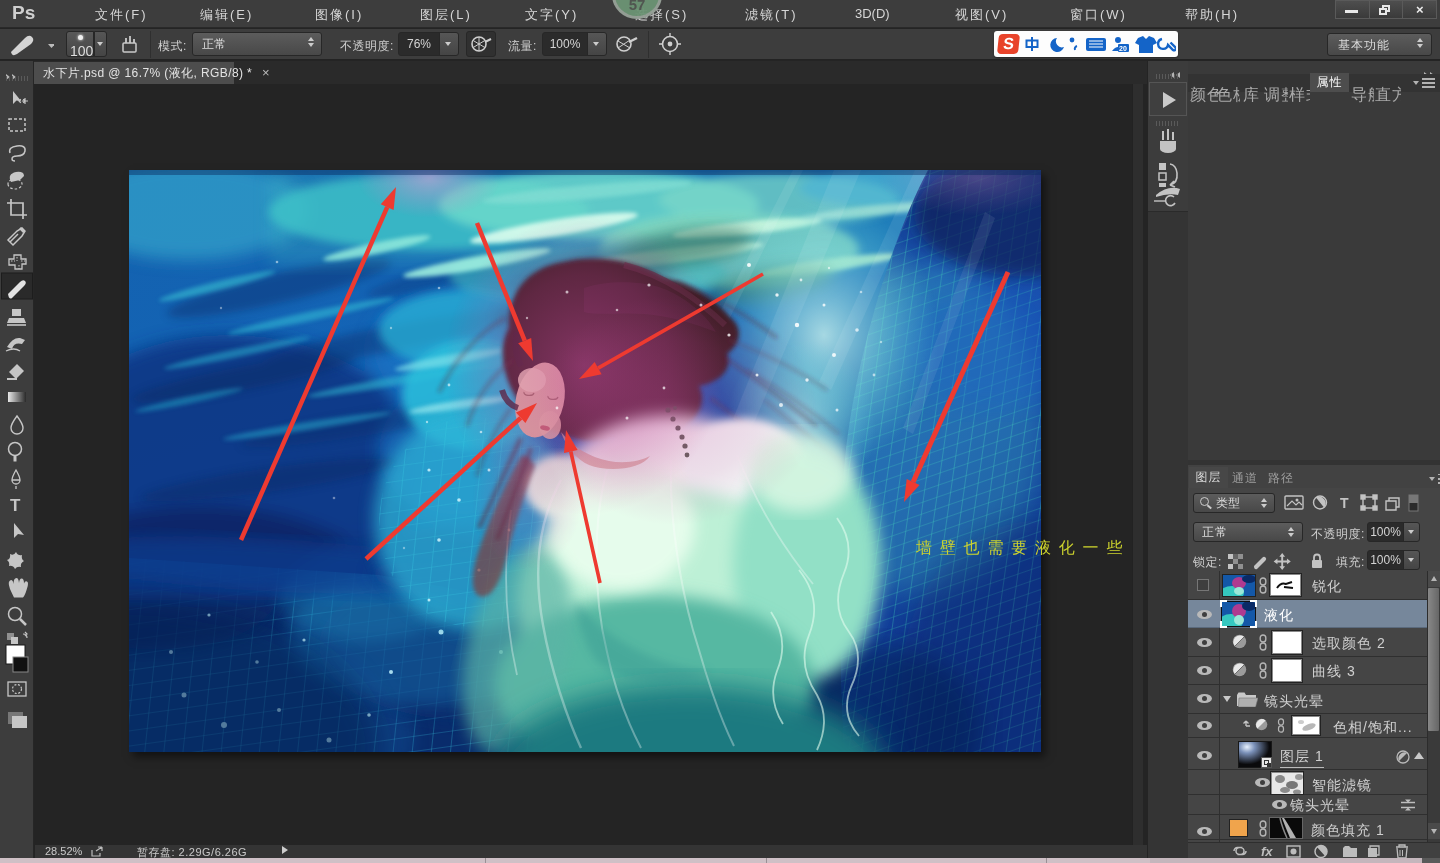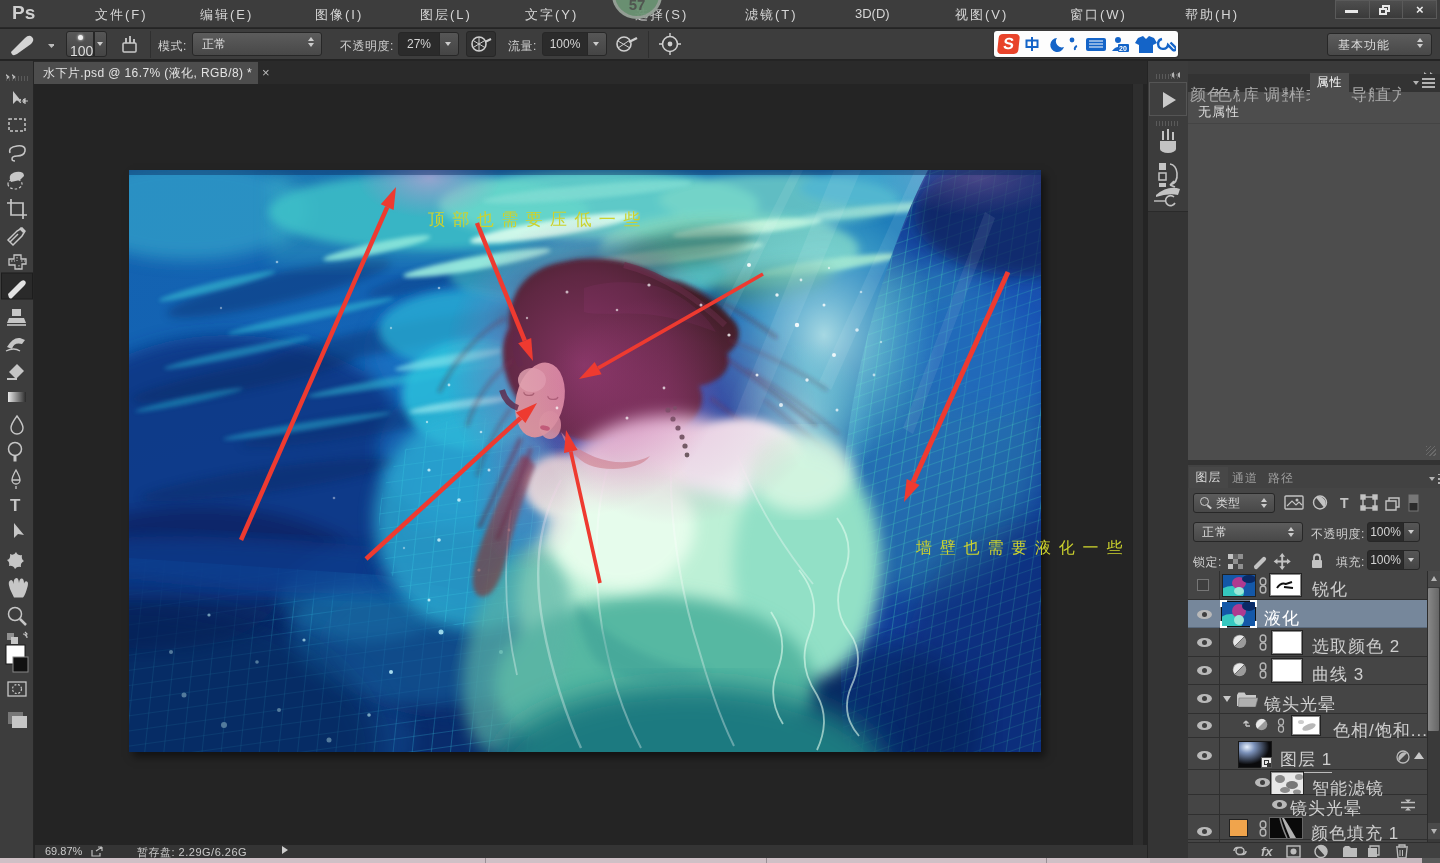--- a/index.html
+++ b/index.html
@@ -1,20 +1,20 @@
 <!DOCTYPE html>
 <html><head><meta charset="utf-8"><style>
 *{margin:0;padding:0;box-sizing:border-box}
 html,body{width:1440px;height:863px;overflow:hidden;background:#242424;font-family:"Liberation Sans",sans-serif}
 #menubar{position:absolute;left:0;top:0;width:1440px;height:28px;background:#3d3d3d;border-bottom:1px solid #292929;z-index:30}
 #menubar .mi{position:absolute;top:6px;font-size:13px;color:#d6d6d6;letter-spacing:2px;white-space:nowrap}
 #pslogo{position:absolute;left:12px;top:2px;font-size:19px;font-weight:bold;color:#cfcfcf;letter-spacing:0}
 #optbar{position:absolute;left:0;top:29px;width:1440px;height:31px;background:#3d3d3d;border-bottom:1px solid #232323;z-index:30}
 #tabrow{position:absolute;left:0;top:61px;width:1147px;height:23px;background:#2a2a2a;z-index:20}
-#doctab{position:absolute;left:34px;top:1px;width:224px;height:22px;background:#4d4d4d;color:#e3e3e3;font-size:12px;line-height:22px;padding-left:9px;white-space:nowrap;letter-spacing:.4px}
+#doctab{position:absolute;left:34px;top:1px;width:200px;height:22px;background:#4d4d4d;color:#e3e3e3;font-size:12px;line-height:22px;padding-left:9px;white-space:nowrap;letter-spacing:.4px}
 #toolbar{position:absolute;left:0;top:61px;width:34px;height:802px;background:#3d3d3d;border-right:1px solid #262626;z-index:21}
 #canvas{position:absolute;left:35px;top:84px;width:1112px;height:761px;background:#242424;z-index:1}
 #vsb{position:absolute;left:1097px;top:0;width:11px;height:761px;background:#2e2e2e;border-left:1px solid #222}
 #iconstrip{position:absolute;left:1148px;top:61px;width:40px;height:802px;background:#3c3c3c;z-index:20}
 #rightcol{position:absolute;left:1188px;top:61px;width:252px;height:802px;background:#3a3a3a;z-index:20}
 #statusbar{position:absolute;left:35px;top:845px;width:1112px;height:13px;background:#343434;color:#c9c9c9;font-size:11px;z-index:22}
 #bottomstrip{position:absolute;left:0;top:858px;width:1440px;height:5px;background:#cfc0c6;z-index:40}
 .dd{position:absolute;background:linear-gradient(#5c5c5c,#484848);border:1px solid #272727;border-radius:3px;color:#dcdcdc;font-size:12px}
 .vbox{position:absolute;background:#2b2b2b;border:1px solid #272727;border-radius:3px 0 0 3px;color:#d4d4d4;font-size:12px;text-align:center}
 .vbtn{position:absolute;background:linear-gradient(#565656,#454545);border:1px solid #272727;border-radius:0 3px 3px 0}
@@ -25,21 +25,21 @@
 .eye{display:inline-block;width:15px;height:9px;border-radius:50%;background:#b9b9b9;position:relative}
 .eye::after{content:"";position:absolute;left:4.5px;top:2px;width:5px;height:5px;border-radius:50%;background:#3f3f3f}
 .sep{position:absolute;background:#2f2f2f}
 .dtr{display:inline-block;width:0;height:0;border-top:3.5px solid transparent;border-bottom:3.5px solid transparent;border-left:4.5px solid #b5b5b5;margin-right:1.5px}
 .dtl{display:inline-block;width:0;height:0;border-top:3.5px solid transparent;border-bottom:3.5px solid transparent;border-right:4.5px solid #b5b5b5;margin-right:1.5px}
 
 .ptab{position:absolute;top:24px;height:18px;color:#a9a9a9;font-size:16px;line-height:19px;letter-spacing:1px;overflow:hidden;white-space:nowrap;z-index:2}
 .pmenu{position:absolute;right:5px;width:13px;height:11px;background-image:repeating-linear-gradient(#b2b2b2 0,#b2b2b2 1.5px,transparent 1.5px,transparent 4.2px)}
 .pmenu::before{content:"";position:absolute;left:-9px;top:3px;border-left:3.5px solid transparent;border-right:3.5px solid transparent;border-top:4.5px solid #b2b2b2}
 .lrow{position:absolute;left:0;width:239px;border-bottom:1px solid #2f2f2f}
-.ltext{position:absolute;font-size:17px;color:#cfcfcf;letter-spacing:1px;white-space:nowrap}
+.ltext{position:absolute;font-size:14px;color:#cfcfcf;letter-spacing:1px;white-space:nowrap}
 .tri-d{position:absolute;width:0;height:0;border-left:4.5px solid transparent;border-right:4.5px solid transparent;border-top:6px solid #c9c9c9}
 .mask{position:absolute;background:#fff;outline:1px solid #232323;border:1px solid #8a8a8a}
 </style></head><body>
 <div id="menubar">
 <div id="pslogo">Ps</div>
 <div class="mi" style="left:95px">文件(F)</div>
 <div class="mi" style="left:200px">编辑(E)</div>
 <div class="mi" style="left:315px">图像(I)</div>
 <div class="mi" style="left:420px">图层(L)</div>
 <div class="mi" style="left:525px">文字(Y)</div>
@@ -76,21 +76,21 @@
 <svg width="22" height="22" viewBox="0 0 22 22">
         <rect x="4" y="10" width="13" height="9" rx="1" fill="none" stroke="#c9c9c9" stroke-width="1.5"></rect>
         <path d="M7 10 V5 M11 10 V3 M15 10 V6" stroke="#c9c9c9" stroke-width="1.8"></path>
       </svg></div>
 <div class="sep" style="left:150px;top:2px;width:1px;height:27px"></div>
 <div class="lbl" style="left:158px;top:9px">模式:</div>
 <div class="dd" style="left:192px;top:3px;width:130px;height:24px;line-height:23px;padding-left:9px">正常</div>
 <div class="updn" style="left:308px;top:8px;border-bottom:4px solid #ccc"></div>
     <div class="updn" style="left:308px;top:14px;border-top:4px solid #ccc"></div>
 <div class="lbl" style="left:340px;top:9px">不透明度:</div>
-<div class="vbox" style="left:398px;top:3px;width:42px;height:24px;line-height:23px">27%</div>
+<div class="vbox" style="left:398px;top:3px;width:42px;height:24px;line-height:23px">76%</div>
 <div class="vbtn" style="left:439px;top:3px;width:20px;height:24px"></div>
     <div class="caret" style="left:445px;top:13px"></div>
 <div style="position:absolute;left:466px;top:2px;width:30px;height:26px;background:#303030;border:1px solid #272727;border-radius:3px">
 <svg width="24" height="22" viewBox="0 0 24 22" style="margin:1px 0 0 2px">
         <circle cx="10" cy="11" r="7" fill="none" stroke="#cfcfcf" stroke-width="1.6"></circle>
         <path d="M5 8 l10 6 M5 14 l10 -6 M10 4 v14" stroke="#cfcfcf" stroke-width="1"></path>
         <path d="M16 9 l6 -3" stroke="#cfcfcf" stroke-width="2"></path>
       </svg></div>
 <div class="lbl" style="left:508px;top:9px">流量:</div>
 <div class="vbox" style="left:542px;top:3px;width:46px;height:24px;line-height:23px">100%</div>
@@ -529,21 +529,20 @@
 <path d="M634,104 L469.1,198.1" fill="none" stroke-width="3.6"></path>
           <polygon points="450,209 472.6,204.2 465.6,192" stroke="none"></polygon>
 <path d="M237,389 L391.7,247.8" fill="none"></path>
           <polygon points="408,233 396.4,253 387,242.6" stroke="none"></polygon>
 <path d="M471,413 L441.8,281.5" fill="none" stroke-width="3.6"></path>
           <polygon points="437,260 448.6,280 435,283" stroke="none"></polygon>
 <path d="M879,102 L784.1,312" fill="none" stroke-width="5"></path>
           <polygon points="775,332 790.5,314.9 777.7,309.1" stroke="none"></polygon>
 </g>
 </svg>
-<div style="position:absolute;left:299px;top:38px;font-size:17px;color:#ccd22e;letter-spacing:7.4px;white-space:nowrap">顶部也需要压低一些</div>
 <div style="position:absolute;left:787px;top:368px;font-size:16px;color:#ccd22e;letter-spacing:7.8px;white-space:nowrap">墙壁也需要液化一些</div>
 </div>
 </div>
 <div id="iconstrip">
 <div style="position:absolute;left:22px;top:3px"><span class="dtl"></span><span class="dtl"></span></div>
 <div class="griph" style="left:8px;top:13px"></div>
 <div style="position:absolute;left:1px;top:21px;width:38px;height:34px;background:#3f3f3f;border:1px solid #555">
       <div style="position:absolute;left:13px;top:9px;width:0;height:0;border-top:8px solid transparent;border-bottom:8px solid transparent;border-left:13px solid #c9c9c9"></div>
     </div>
 <div class="griph" style="left:8px;top:60px"></div>
@@ -570,25 +569,20 @@
 <div style="position:absolute;left:0;top:13px;width:252px;height:18px;background:#333"></div>
 <div class="ptab" style="left:2px;width:28px">颜色</div>
     <div class="ptab" style="left:28px;width:24px">色板</div>
     <div class="ptab" style="left:55px;width:18px">库</div>
     <div class="ptab" style="left:76px;width:24px">调整</div>
     <div class="ptab" style="left:101px;width:21px">样式</div>
 <div style="position:absolute;left:122px;top:12px;width:39px;height:19px;background:#4d4d4d;color:#fff;font-size:12px;text-align:center;line-height:19px;letter-spacing:1px;z-index:3">属性</div>
 <div class="ptab" style="left:163px;width:23px">导航</div>
     <div class="ptab" style="left:187px;width:26px">直方</div>
 <div class="pmenu" style="top:17px"></div>
-<div style="position:absolute;left:0;top:31px;width:252px;height:368px;background:#4d4d4d">
-<div style="position:absolute;left:10px;top:11px;font-size:13px;color:#dedede;letter-spacing:1px">无属性</div>
-<div style="position:absolute;left:0;top:31px;width:252px;height:1px;background:#444"></div>
-<div style="position:absolute;right:4px;bottom:4px;width:10px;height:10px;background-image:repeating-linear-gradient(135deg,#6a6a6a 0,#6a6a6a 1px,transparent 1px,transparent 3px)"></div>
-</div>
 <div style="position:absolute;left:0;top:399px;width:252px;height:5px;background:#333"></div>
 
 <div style="position:absolute;left:0;top:404px;width:268px;height:398px;background:#424242">
 <div style="position:absolute;left:1px;top:2px;width:39px;height:21px;background:#474747;color:#d8d8d8;font-size:12px;text-align:center;line-height:21px;letter-spacing:1px">图层</div>
 <div style="position:absolute;left:44px;top:5px;color:#9e9e9e;font-size:12px;letter-spacing:1px">通道</div>
 <div style="position:absolute;left:80px;top:5px;color:#9e9e9e;font-size:12px;letter-spacing:1px">路径</div>
 <div class="pmenu" style="top:9px"></div>
 <div style="position:absolute;left:0;top:23px;width:252px;height:400px;background:#454545"></div>
 <div class="dd" style="left:5px;top:28px;width:82px;height:20px;line-height:19px"><span style="position:absolute;left:6px;top:3px;width:9px;height:9px;border:1.5px solid #ccc;border-radius:50%"></span><span style="position:absolute;left:13px;top:12px;width:5px;height:1.5px;background:#ccc;transform:rotate(40deg)"></span><span style="margin-left:22px">类型</span></div>
 <div class="updn" style="left:73px;top:33px;border-bottom:4px solid #ccc"></div>
@@ -804,21 +798,21 @@
           <path d="M182 5 v-2 h9 v9 h-2" stroke-width="1.3"></path>
 <g transform="translate(206,0)">
             <path d="M2 4 h12 M5 4 v-2 h6 v2 M3 5 l1 10 h8 l1 -10" stroke-width="1.3"></path>
             <path d="M6 7 v6 m2.5 -6 v6" stroke-width="1"></path>
           </g>
 </svg>
 </div>
 </div>
 </div>
 <div id="statusbar">
-    <span style="position:absolute;left:10px;top:0">69.87%</span>
+    <span style="position:absolute;left:10px;top:0">28.52%</span>
     <svg width="13" height="11" viewBox="0 0 13 11" style="position:absolute;left:56px;top:1px" fill="none" stroke="#bbb" stroke-width="1.2">
       <path d="M1 4 v6 h8 v-3 M5 5 l6 -4 m0 0 h-4 m4 0 v4"></path>
     </svg>
     <span style="position:absolute;left:102px;top:0;letter-spacing:.5px">暂存盘: 2.29G/6.26G</span>
     <span style="position:absolute;left:247px;top:1px;width:0;height:0;border-top:4.5px solid transparent;border-bottom:4.5px solid transparent;border-left:6px solid #ccc"></span>
   </div>
 <div id="bottomstrip">
     <div style="position:absolute;left:485px;top:0;width:1px;height:5px;background:#9a8f95"></div>
     <div style="position:absolute;left:766px;top:0;width:1px;height:5px;background:#9a8f95"></div>
     <div style="position:absolute;left:1046px;top:0;width:1px;height:5px;background:#9a8f95"></div>

